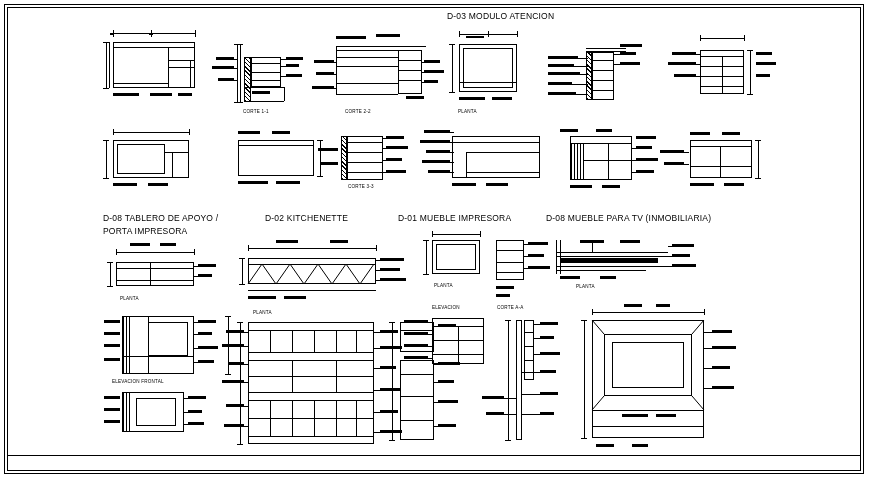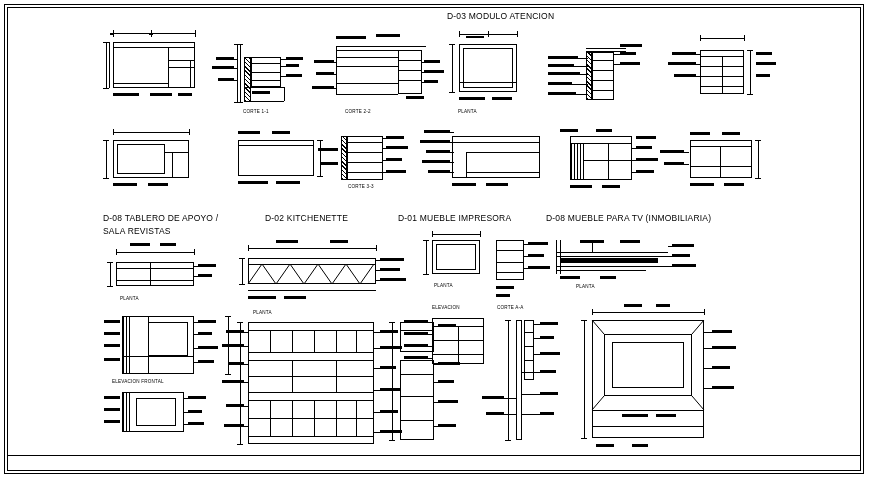--- a/index.html
+++ b/index.html
@@ -24,21 +24,21 @@
 <body>
 
 <div id="sheet">
 
   <div class="frame"></div>
   <div class="frame2"></div>
   <div class="botbar"></div>
 
   <div class="title" style="left:447px;top:11px;">D-03 MODULO ATENCION</div>
   <div class="title" style="left:103px;top:213px;">D-08 TABLERO DE APOYO /</div>
-  <div class="title" style="left:103px;top:226px;">SALA REVISTAS</div>
+  <div class="title" style="left:103px;top:226px;">PORTA IMPRESORA</div>
   <div class="title" style="left:265px;top:213px;">D-02 KITCHENETTE</div>
   <div class="title" style="left:398px;top:213px;">D-01 MUEBLE IMPRESORA</div>
   <div class="title" style="left:546px;top:213px;">D-08 MUEBLE PARA TV (INMOBILIARIA)</div>
 
   <div class="subt" style="left:243px;top:109px;">CORTE 1-1</div>
   <div class="subt" style="left:345px;top:109px;">CORTE 2-2</div>
   <div class="subt" style="left:458px;top:109px;">PLANTA</div>
   <div class="subt" style="left:348px;top:184px;">CORTE 3-3</div>
   <div class="subt" style="left:120px;top:296px;">PLANTA</div>
   <div class="subt" style="left:112px;top:379px;">ELEVACION FRONTAL</div>

